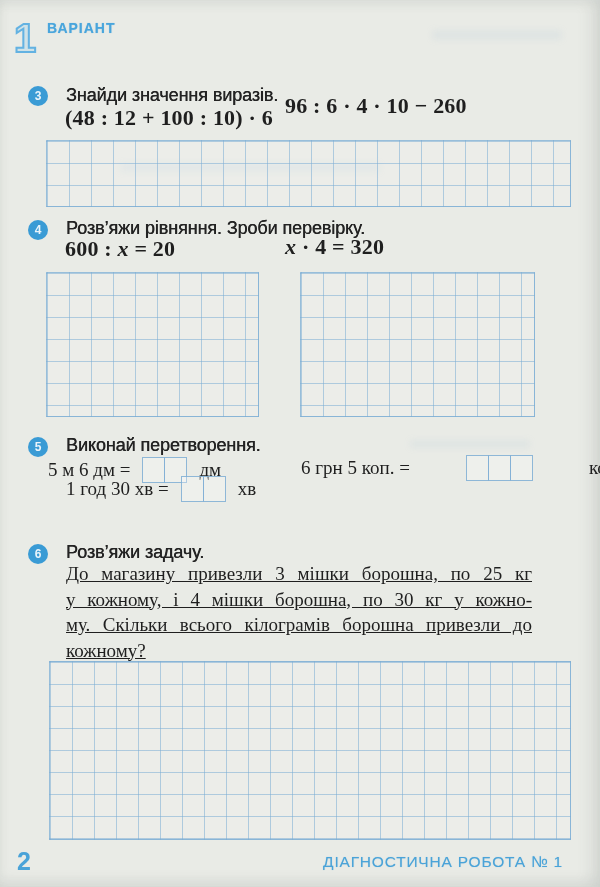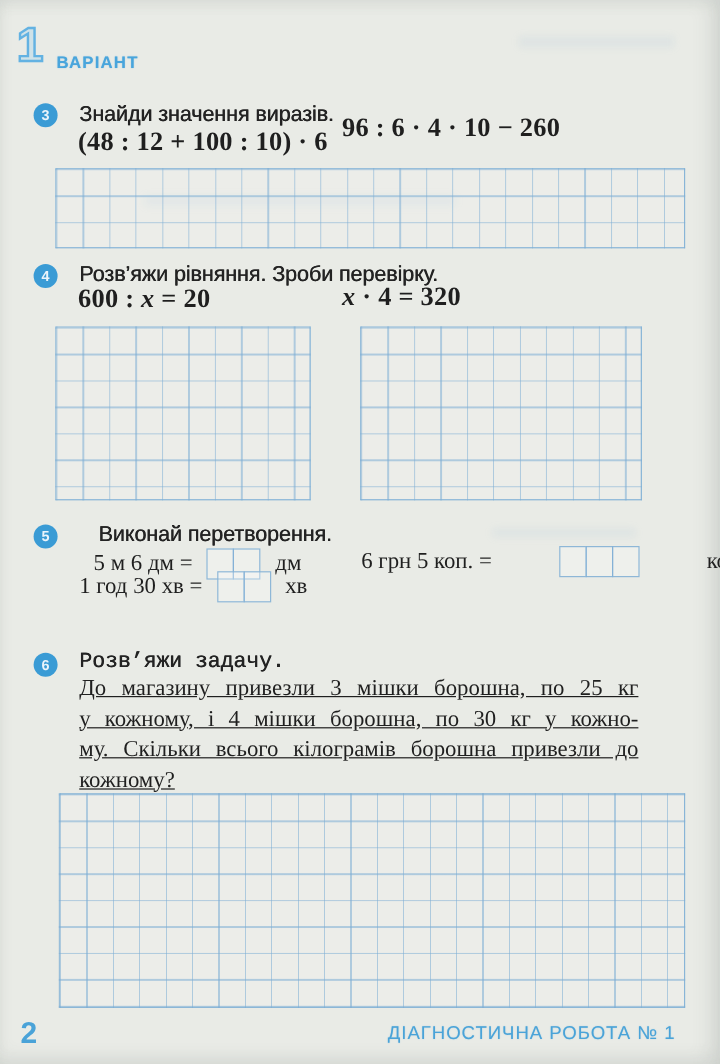--- a/index.html
+++ b/index.html
@@ -81,21 +81,21 @@
 </head>
 <body>
 
 <div class="page">
 
   <div class="ghost" style="left:432px;top:30px;width:130px;height:10px;"></div>
   <div class="ghost" style="left:120px;top:163px;width:260px;height:9px;"></div>
   <div class="ghost" style="left:410px;top:440px;width:120px;height:8px;"></div>
 
   <span class="abs vnum" style="left:14px;top:18px;">1</span>
-  <span class="abs vlabel" style="left:47px;top:44px;">ВАРІАНТ</span>
+  <span class="abs vlabel" style="left:47px;top:20px;">ВАРІАНТ</span>
 
   <span class="abs badge" style="left:28px;top:86px;">
       <i>3</i>
     </span>
   <span class="abs title" style="left:66px;top:85px;">Знайди значення виразів.</span>
   <span class="abs expr" style="left:65px;top:105px;">(48 : 12 + 100 : 10) · 6</span>
   <span class="abs expr" style="left:285px;top:93px;">96 : 6 · 4 · 10 − 260</span>
   <div class="abs grid-area" style="left:46px;top:140px;width:523px;height:65px;"></div>
 
   <span class="abs badge" style="left:28px;top:220px;">
@@ -103,23 +103,23 @@
     </span>
   <span class="abs title" style="left:66px;top:218px;">Розв’яжи рівняння. Зроби перевірку.</span>
   <span class="abs expr" style="left:65px;top:236px;"><span>600 : </span><span class="var">x</span><span> = 20</span></span>
   <span class="abs expr" style="left:285px;top:234px;"><span class="var">x</span><span> · 4 = 320</span></span>
   <div class="abs grid-area" style="left:46px;top:272px;width:211px;height:143px;"></div>
   <div class="abs grid-area" style="left:300px;top:272px;width:233px;height:143px;"></div>
 
   <span class="abs badge" style="left:28px;top:437px;">
       <i>5</i>
     </span>
-  <span class="abs title" style="left:66px;top:435px;margin-left:16px;">Виконай перетворення.</span>
+  <span class="abs title" style="left:66px;top:435px;">Виконай перетворення.</span>
 
-  <div class="abs conv" style="left:78px;top:457px;">
+  <div class="abs conv" style="left:48px;top:457px;">
     <span class="stext">5 м 6 дм =</span>
     <span class="cells">
         <b></b>
         <b></b>
       </span>
     <span class="stext">дм</span>
   </div>
 
   <div class="abs conv" style="left:301px;top:455px;gap:44px;">
     <span class="stext">6 грн 5 коп. =</span>
@@ -136,21 +136,21 @@
     <span class="cells">
         <b></b>
         <b></b>
       </span>
     <span class="stext">хв</span>
   </div>
 
   <span class="abs badge" style="left:28px;top:544px;">
       <i>6</i>
     </span>
-  <span class="abs title" style="left:66px;top:542px;font-family:Liberation Mono, monospace;">Розв’яжи задачу.</span>
+  <span class="abs title" style="left:66px;top:542px;">Розв’яжи задачу.</span>
   <div class="abs problem" style="left:66px;top:561px;">
     <div class="just">До магазину привезли 3 мішки борошна, по 25 кг</div>
     <div class="just">у кожному, і 4 мішки борошна, по 30 кг у кожно-</div>
     <div class="just">му. Скільки всього кілограмів борошна привезли до</div>
     <div>кожному?</div>
   </div>
   <div class="abs grid-area" style="left:49px;top:661px;width:520px;height:177px;"></div>
 
   <span class="abs pagenum" style="left:17px;top:847px;">2</span>
   <span class="abs ftitle" style="right:37px;top:853px;">ДІАГНОСТИЧНА РОБОТА № 1</span>

